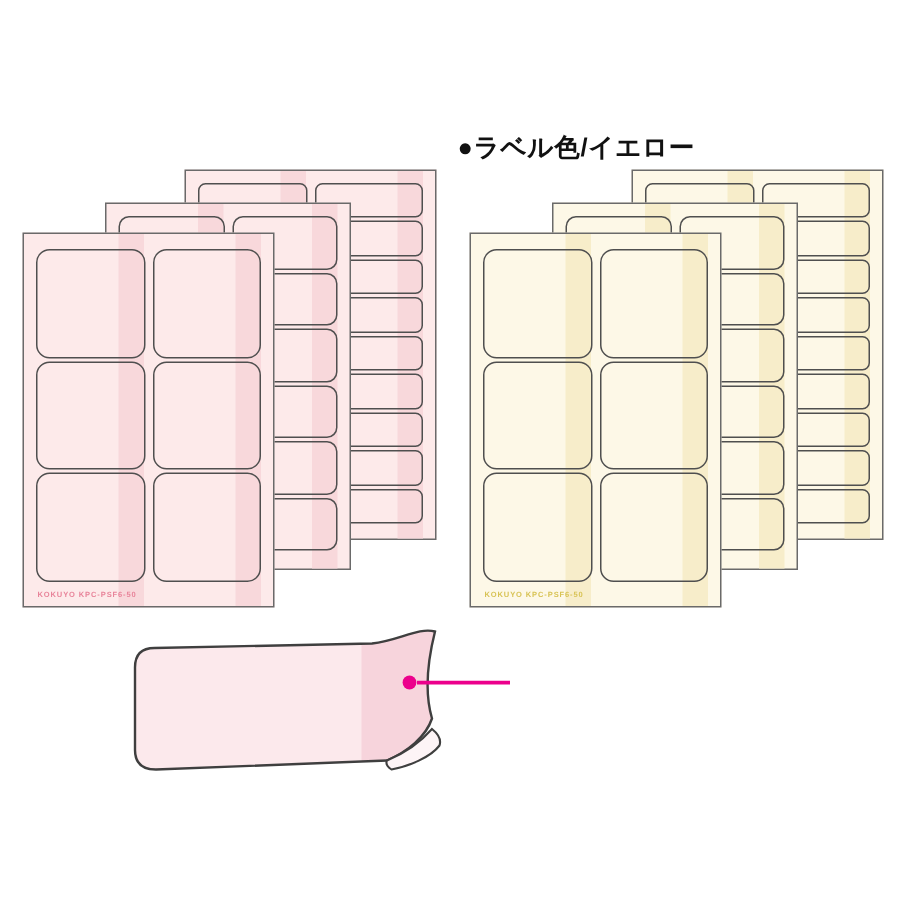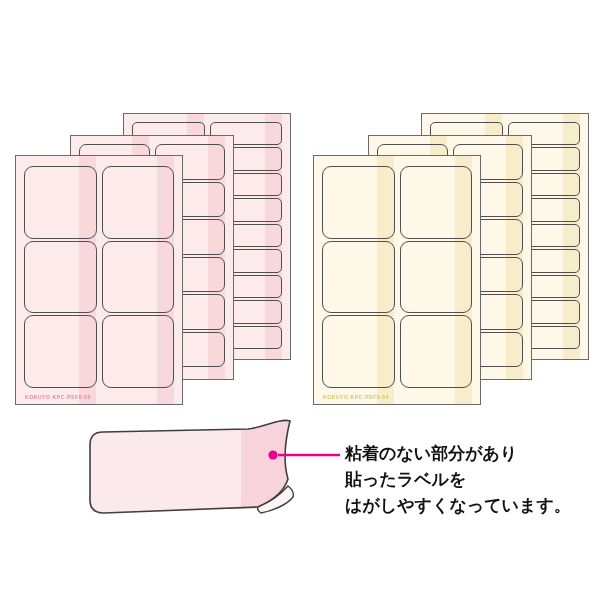--- a/index.html
+++ b/index.html
@@ -27,20 +27,21 @@
   .yellow .sheet-footer{color:var(--yellow-footer);}
   #callout-svg{position:absolute;left:0;top:410px;}
   #callout-text{position:absolute;left:345px;top:441px;font-size:17px;line-height:26px;font-weight:700;color:var(--ink);}
   #callout-text span{display:block;white-space:nowrap;}
 </style>
 </head>
 <body>
 
 <div id="canvas">
 
+  <div class="heading" style="left:305px;top:87px">●ラベル色/イエロー</div>
 
   <div id="stage">
       <div class="sheet pink" style="left: 123px; top: 113px; width: 168px; height: 247px;">
         <div class="stripe" style="left: 62.5px; width: 17px;"></div>
         <div class="stripe" style="left: 141px; width: 17px;"></div>
         <div class="labels" style="inset: 8px 8px 10px; grid-template-columns: repeat(2, 1fr); grid-template-rows: repeat(9, 1fr);">
           <div class="label-cell" style="border-radius: 5px;"></div>
           <div class="label-cell" style="border-radius: 5px;"></div>
           <div class="label-cell" style="border-radius: 5px;"></div>
           <div class="label-cell" style="border-radius: 5px;"></div>
@@ -155,19 +156,14 @@
       </clipPath>
     </defs>
     <path d="M 103 432 L 248 429 C 266 427 279 418 290 421 C 285 441 283 462 288 479 C 284 491 272 501 258 507 L 104 513 Q 90 513 90 500 L 90 445 Q 90 432 103 432 Z" fill="var(--peel-body)" stroke="none"></path>
     <rect x="241" y="412" width="62" height="108" fill="var(--peel-band)" clip-path="url(#labelClip)"></rect>
     <path d="M 103 432 L 248 429 C 266 427 279 418 290 421 C 285 441 283 462 288 479 C 284 491 272 501 258 507 L 104 513 Q 90 513 90 500 L 90 445 Q 90 432 103 432 Z" fill="none" stroke="#3f3f3f" stroke-width="1.6"></path>
     <path d="M 258 507 C 270 502 281 494 288 486 C 293 490 294 494 293 497 C 287 505 272 511 261 513 C 258 511 257 509 258 507 Z" fill="var(--peel-under)" stroke="#3f3f3f" stroke-width="1.4"></path>
     <line x1="278" y1="455" x2="340" y2="455" stroke="var(--accent)" stroke-width="2.5"></line>
     <circle cx="273" cy="455" r="4.6" fill="var(--accent)"></circle>
   </svg>
 
-  <div id="callout-text">
-    <span>粘着のない部分があり</span>
-    <span>貼ったラベルを</span>
-    <span>はがしやすくなっています。</span>
-  </div>
 
 </div>
 
 </body></html>

